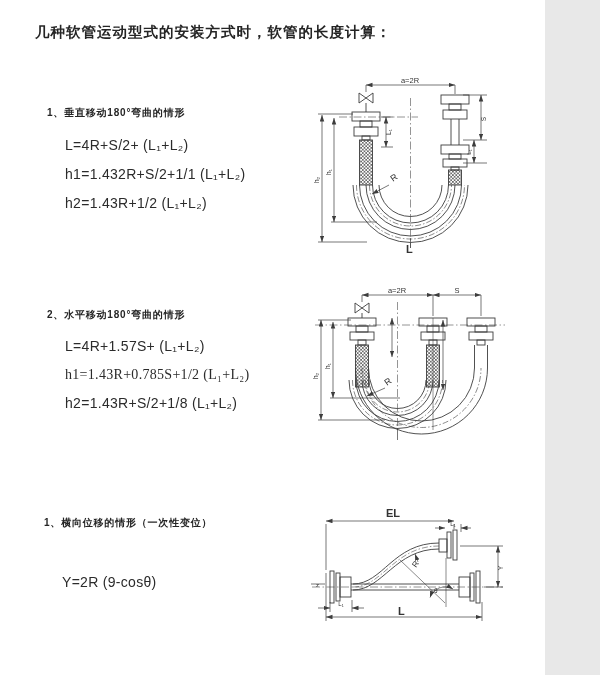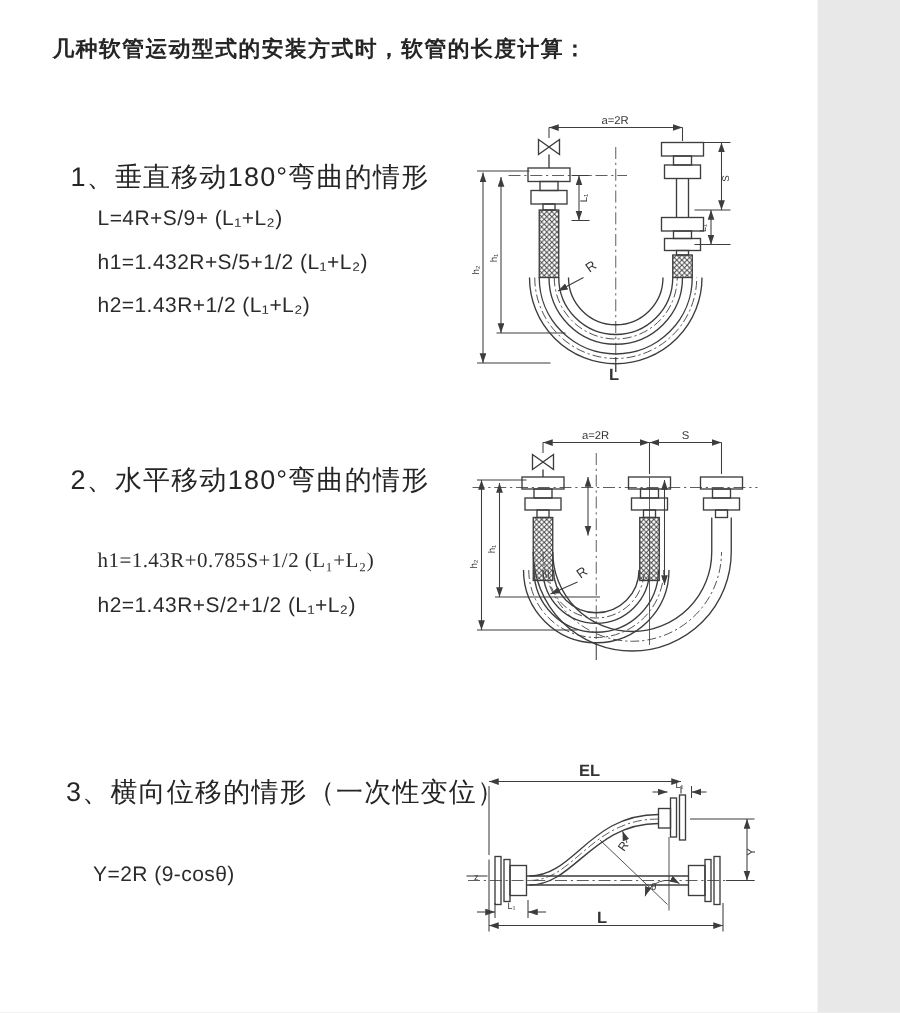--- a/index.html
+++ b/index.html
@@ -6,51 +6,52 @@
   .page{
     position:relative;width:545px;height:675px;background:#ffffff;
     font-family:"Liberation Sans","DejaVu Sans",sans-serif;color:#252525;
     overflow:hidden;
   }
   .doc-title{
     position:absolute;left:35px;top:23px;font-size:14.5px;font-weight:600;
     letter-spacing:1px;
   }
   .section{position:absolute;}
-  .sec-heading{font-size:18px;font-weight:400;letter-spacing:0.8px;}
+  .sec-heading{font-size:10px;font-weight:700;letter-spacing:0.8px;}
   .formula{
     position:absolute;left:18px;font-size:14px;font-weight:500;
     letter-spacing:0.3px;white-space:pre;color:#2b2b2b;
   }
   .diag{position:absolute;}
   .diag svg{display:block;}
   text{fill:#333;font-family:"Liberation Sans","DejaVu Sans",sans-serif;}
 </style>
 </head>
 <body>
 
 <div class="page">
 
   <div class="doc-title">几种软管运动型式的安装方式时，软管的长度计算：</div>
 
   <div class="section" style="left:47px;top:106px;">
     <div class="sec-heading">1、垂直移动180°弯曲的情形</div>
-    <div class="formula" style="top:31px;">L=4R+S/9+ (L₁+L₂)</div>
-    <div class="formula" style="top:60px;">h1=1.432R+S/5+1/2 (L₁+L₂)</div>
+    <div class="formula" style="top:31px;">L=4R+S/2+ (L₁+L₂)</div>
+    <div class="formula" style="top:60px;">h1=1.432R+S/2+1/1 (L₁+L₂)</div>
     <div class="formula" style="top:89px;">h2=1.43R+1/2 (L₁+L₂)</div>
   </div>
 
   <div class="section" style="left:47px;top:308px;">
     <div class="sec-heading">2、水平移动180°弯曲的情形</div>
+    <div class="formula" style="top:30px;">L=4R+1.57S+ (L₁+L₂)</div>
     <div class="formula" style="top:59px;font-family:Liberation Serif, serif;">h1=1.43R+0.785S+1/2 (L₁+L₂)</div>
-    <div class="formula" style="top:87px;">h2=1.43R+S/2+1/2 (L₁+L₂)</div>
+    <div class="formula" style="top:87px;">h2=1.43R+S/2+1/8 (L₁+L₂)</div>
   </div>
 
   <div class="section" style="left:44px;top:516px;">
-    <div class="sec-heading">3、横向位移的情形（一次性变位）</div>
+    <div class="sec-heading">1、横向位移的情形（一次性变位）</div>
     <div class="formula" style="top:58px;">Y=2R (9-cosθ)</div>
   </div>
 
   <div class="diag" style="left:305px;top:68px;">
     <svg width="295" height="195" viewBox="0 0 295 195">
       <defs>
         <marker id="m1" orient="auto-start-reverse" markerUnits="userSpaceOnUse" markerWidth="7" markerHeight="5" refX="6.5" refY="2.25">
           <path d="M0,0 L6.5,2.25 L0,4.5 Z" fill="#3d3d3d"></path>
         </marker>
         <pattern id="hat1" width="3.4" height="3.4" patternUnits="userSpaceOnUse">

